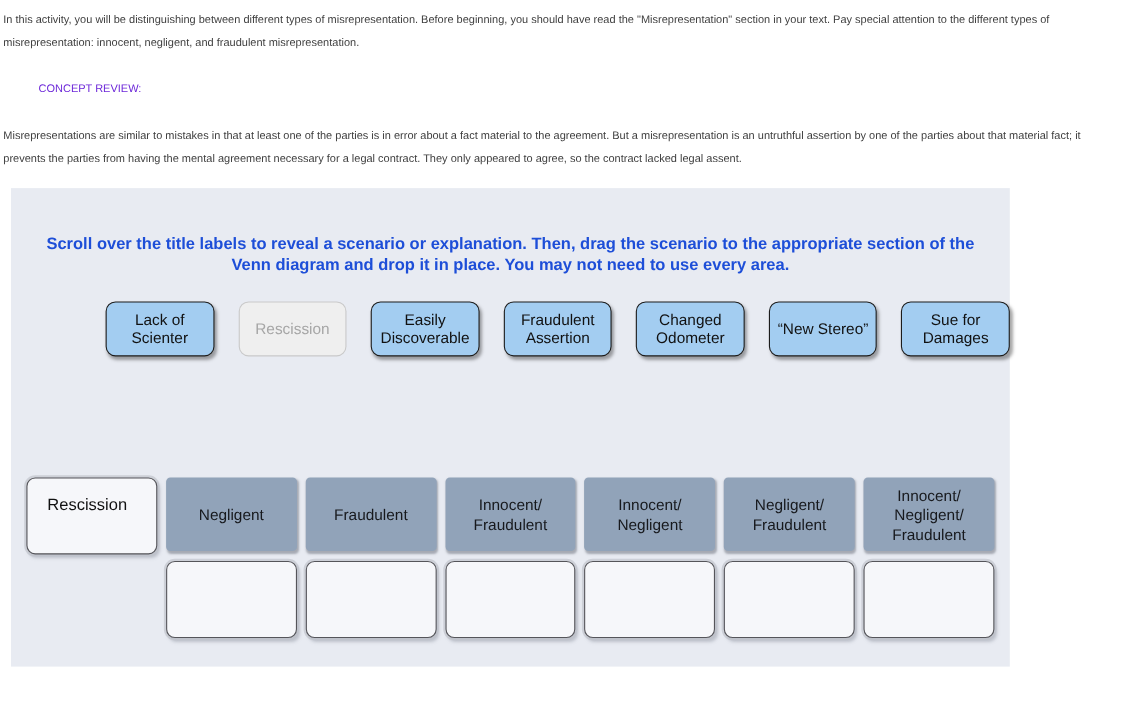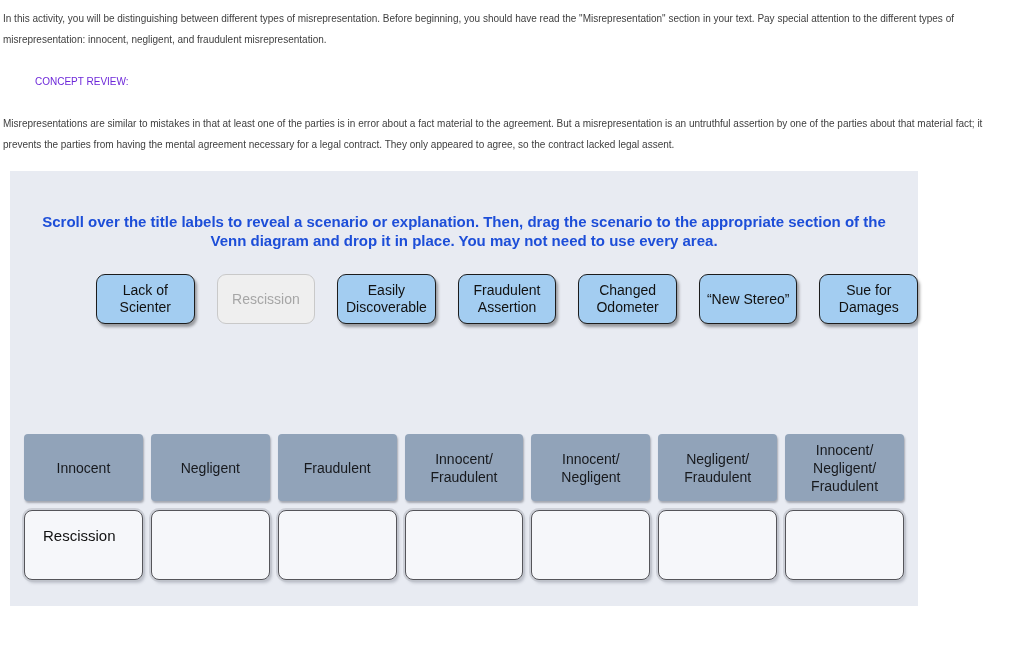--- a/index.html
+++ b/index.html
@@ -145,23 +145,20 @@
   </div>
       <div class="chip">
     <span class="chip-text">“New Stereo”</span>
   </div>
       <div class="chip">
     <span class="chip-text">Sue for Damages</span>
   </div>
     </div>
   <div class="columns">
       <div class="col">
-    <div class="col-header">
-      <span>Innocent</span>
-    </div>
     <div class="dropzone">
       <span class="dropped">Rescission</span>
     </div>
   </div>
       <div class="col">
     <div class="col-header">
       <span>Negligent</span>
     </div>
     <div class="dropzone">
       <span class="dropped"></span>

